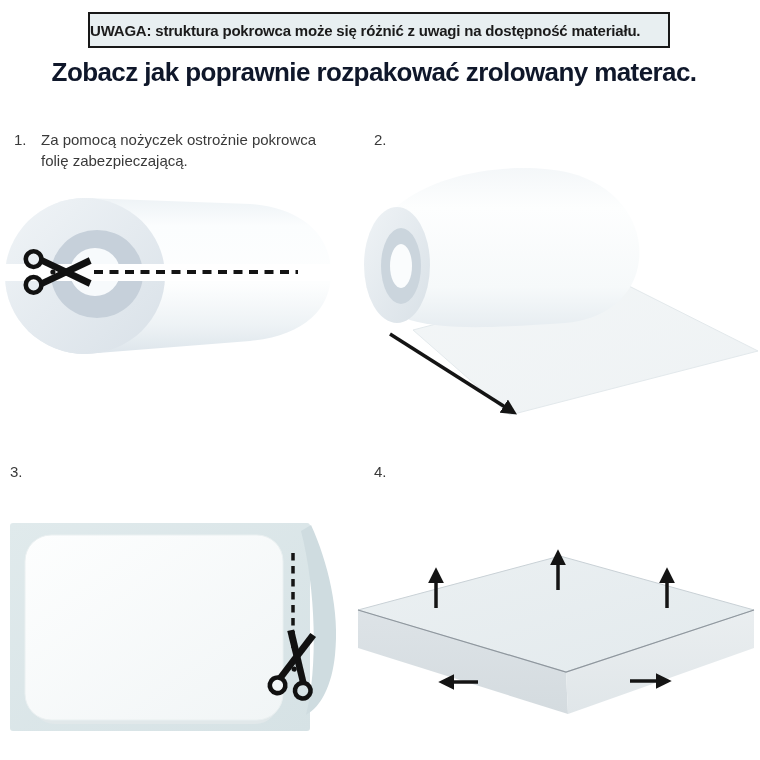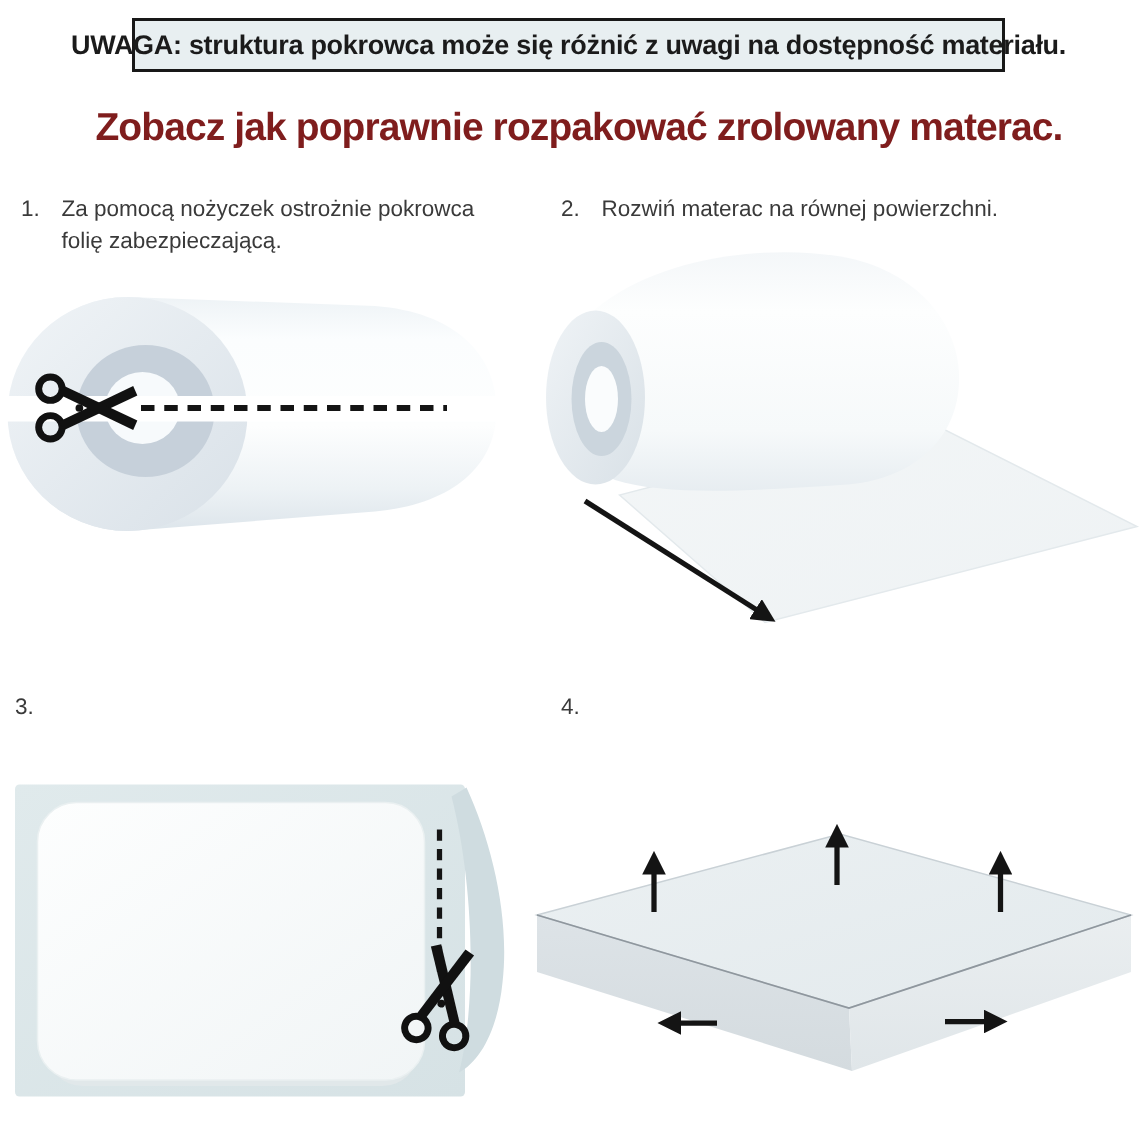--- a/index.html
+++ b/index.html
@@ -3,26 +3,26 @@
 <meta charset="utf-8">
 <style>
   html,body{margin:0;padding:0;background:#ffffff;}
   .canvas{
     position:relative;width:760px;height:760px;background:#ffffff;overflow:hidden;
     font-family:"Liberation Sans","DejaVu Sans",sans-serif;color:#343434;
   }
   .notice{
     position:absolute;left:88px;top:12px;width:582px;height:36px;box-sizing:border-box;
     border:2px solid #181818;background:#e8eff1;
-    display:flex;align-items:center;justify-content:center;
-    font-weight:bold;font-size:18px;letter-spacing:-0.2px;color:#1b1b1b;white-space:nowrap;
+    display:flex;align-items:center;justify-content:flex-start;
+    font-weight:bold;font-size:15px;letter-spacing:-0.2px;color:#1b1b1b;white-space:nowrap;
   }
   .heading{
     position:absolute;left:0;top:57px;width:748px;text-align:center;
-    font-weight:bold;font-size:26px;letter-spacing:-0.6px;color:#7f1d1d;margin:12px;
+    font-weight:bold;font-size:26px;letter-spacing:-0.6px;color:#0f172a;margin:0;
   }
   .step{position:absolute;display:flex;font-size:15px;line-height:1.42;color:#3a3a3a;}
   .step .num{width:27px;flex:none;}
   .step-1{left:14px;top:129px;width:330px;}
   .step-2{left:374px;top:129px;width:382px;}
   .step-3{left:10px;top:461px;width:350px;}
   .step-4{left:374px;top:461px;width:382px;}
   .illus{position:absolute;}
   .illus-1{left:0px;top:188px;}
   .illus-2{left:355px;top:162px;}
@@ -39,21 +39,20 @@
   </div>
 
   <h1 class="heading">Zobacz jak poprawnie rozpakować zrolowany materac.</h1>
 
   <div class="step step-1">
     <span class="num">1.</span>
     <span class="txt">Za pomocą nożyczek ostrożnie pokrowca folię zabezpieczającą.</span>
   </div>
   <div class="step step-2">
     <span class="num">2.</span>
-    <span class="txt">Rozwiń materac na równej powierzchni.</span>
   </div>
   <div class="step step-3">
     <span class="num">3.</span>
   </div>
   <div class="step step-4">
     <span class="num">4.</span>
   </div>
 
   <svg class="illus illus-1" width="345" height="250" viewBox="0 0 345 250">
     <defs>

